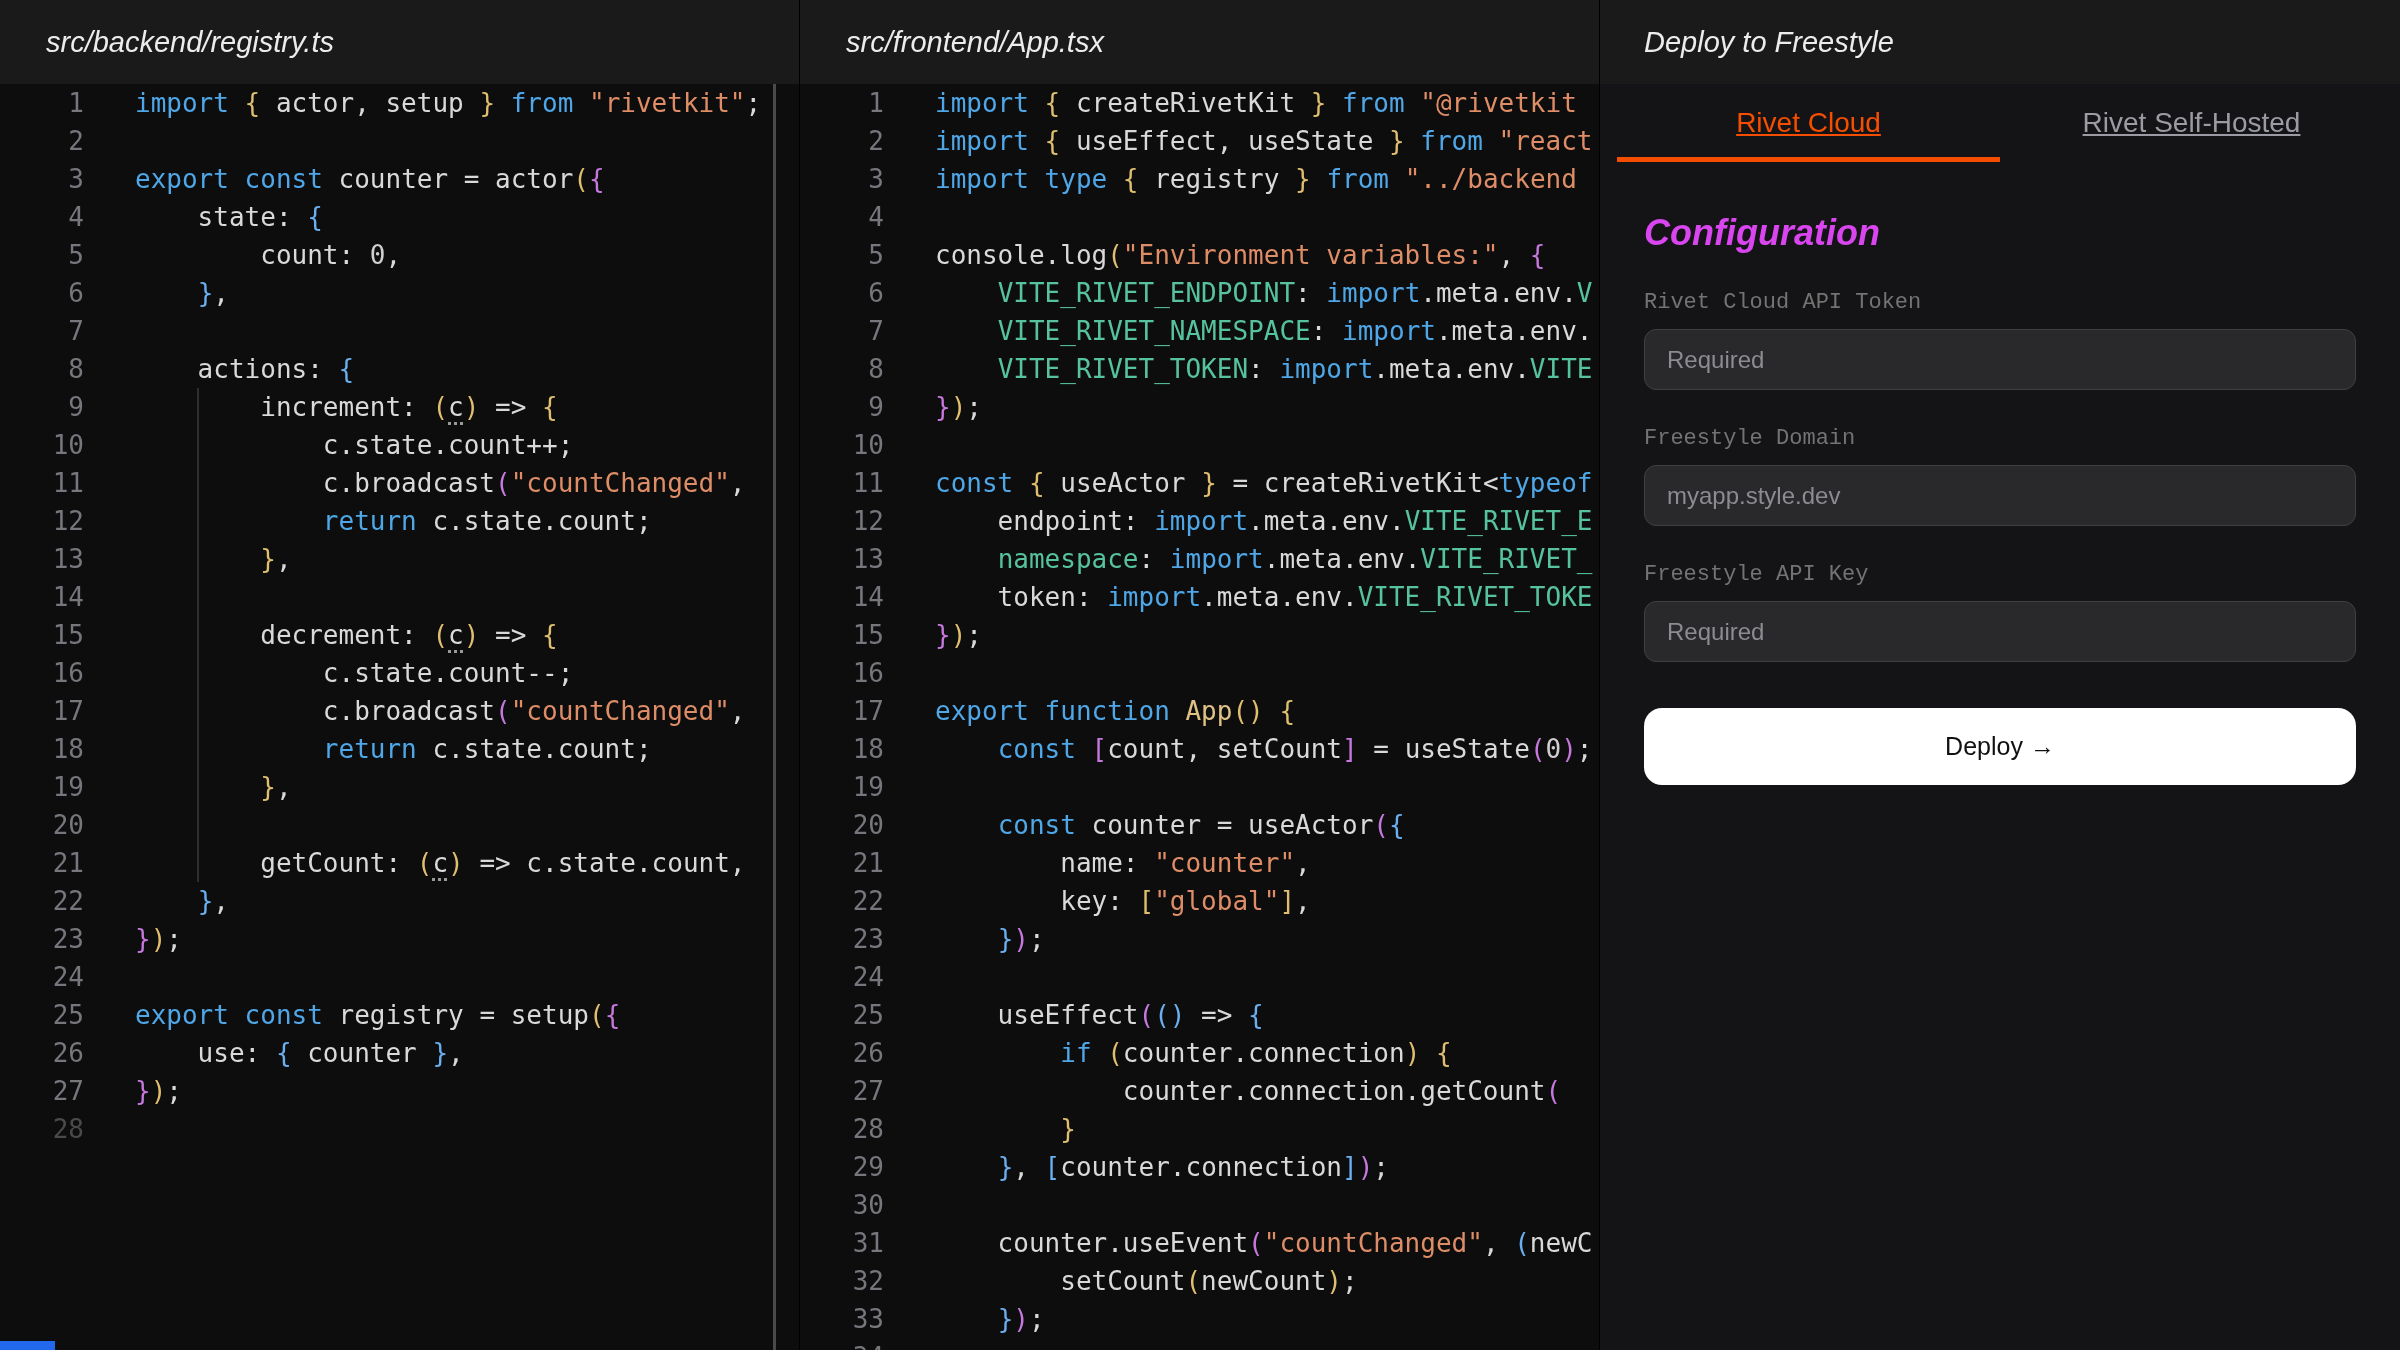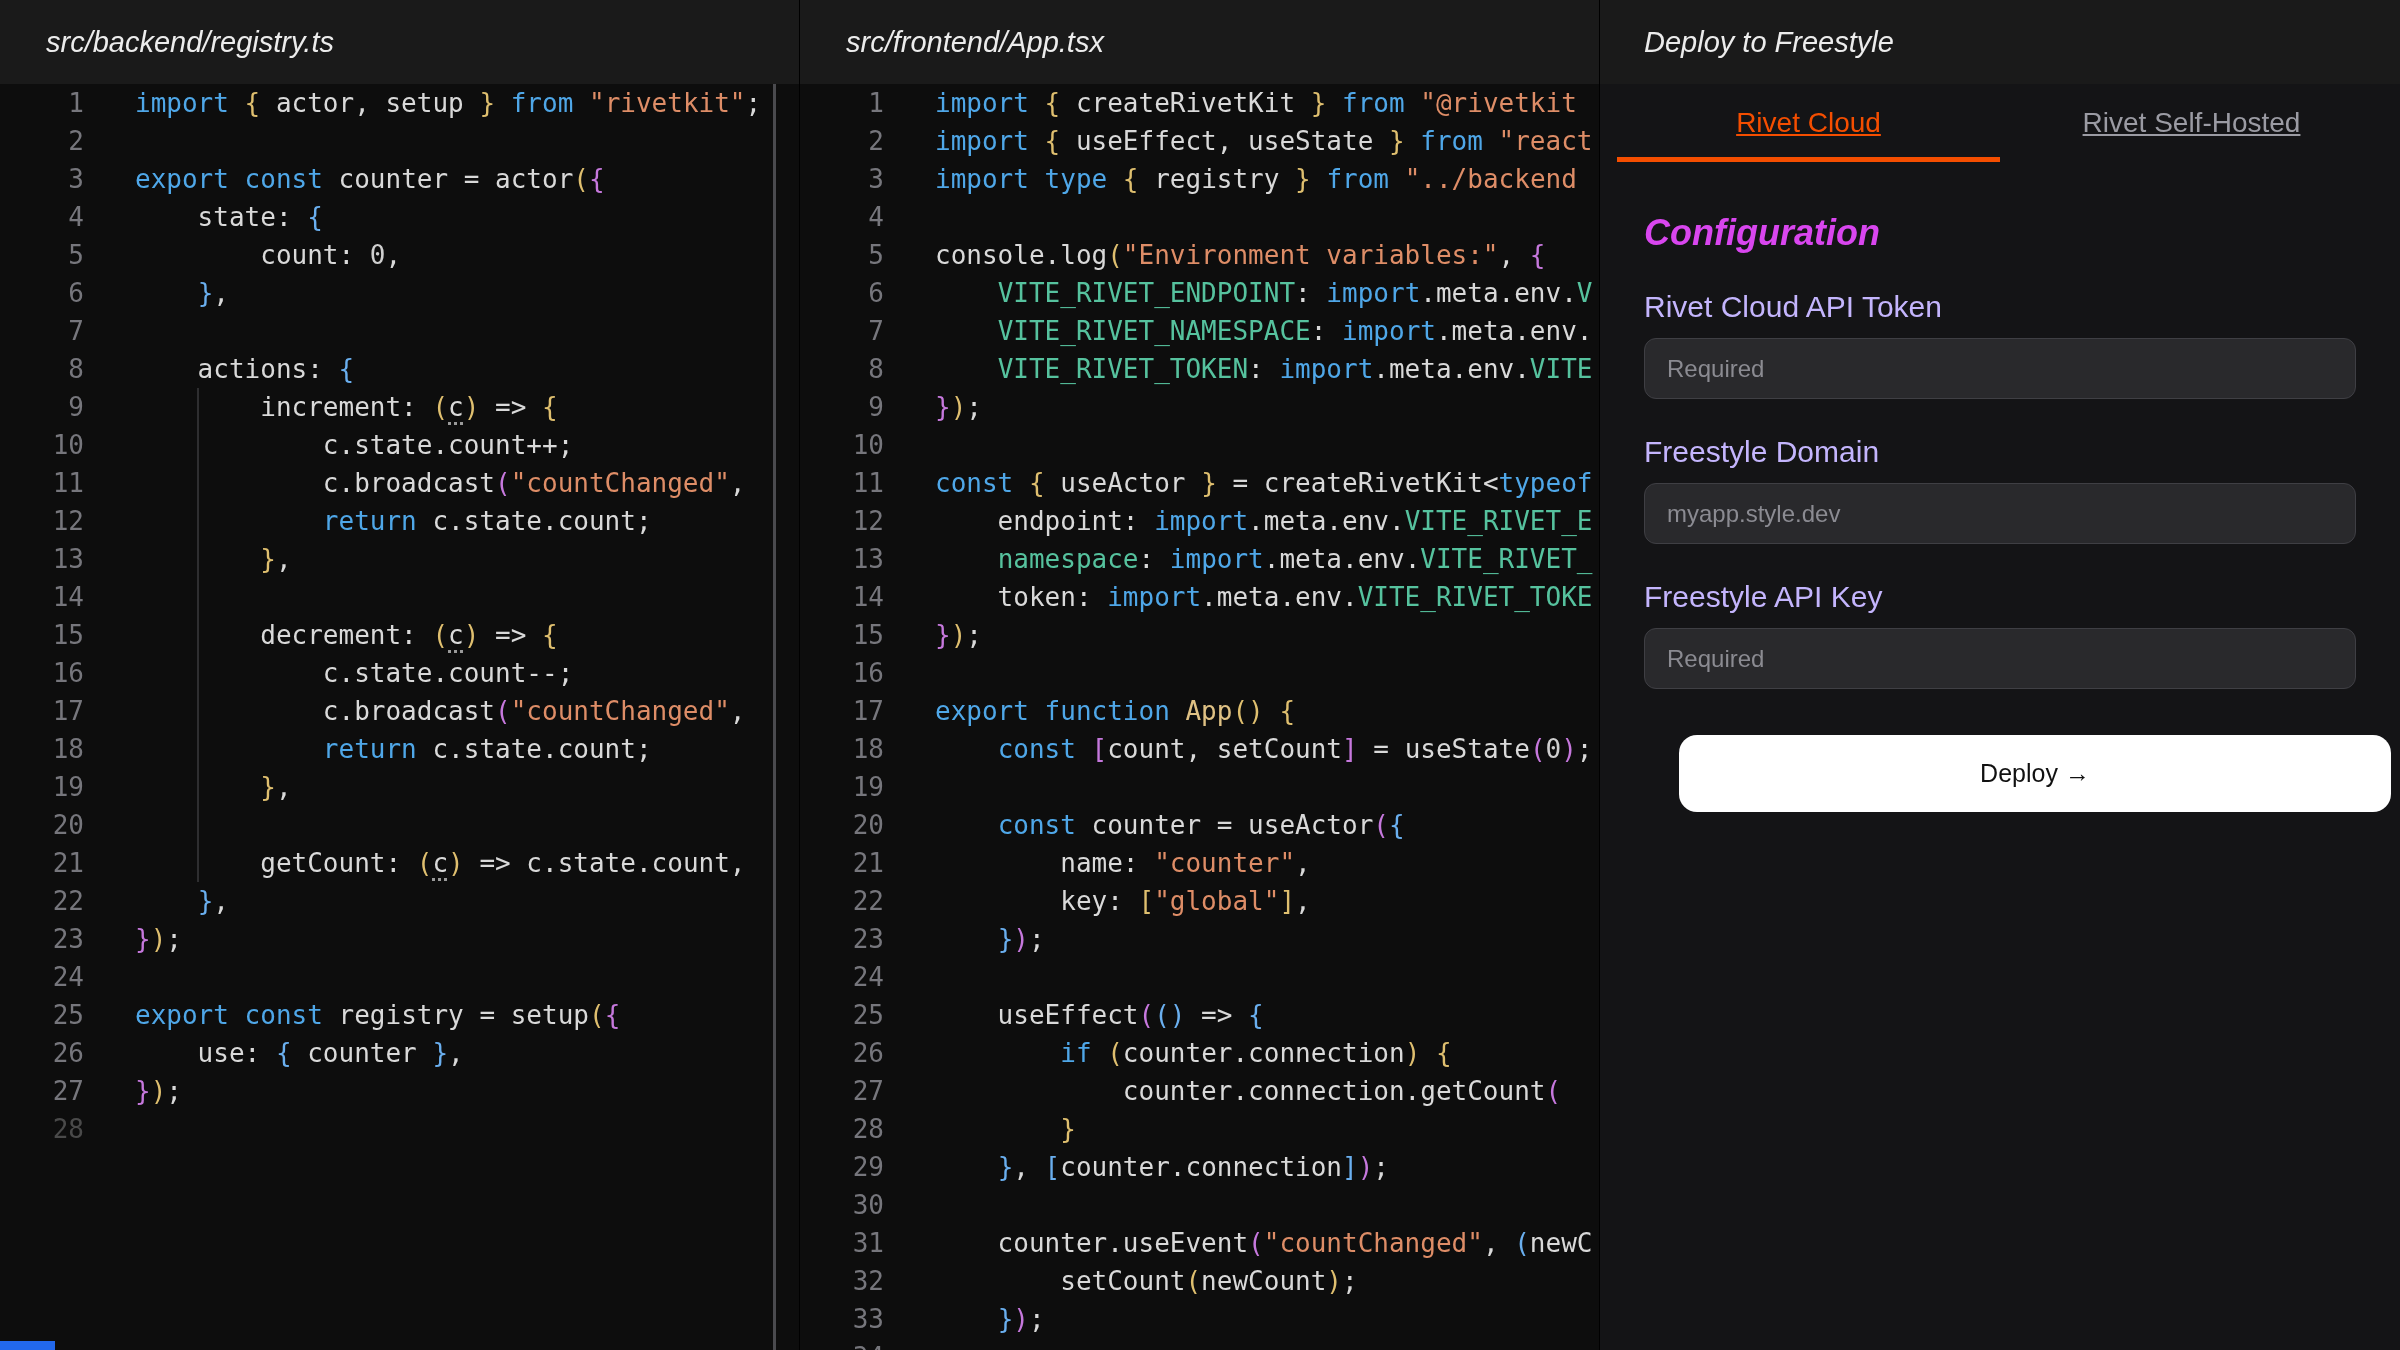--- a/index.html
+++ b/index.html
@@ -56,31 +56,31 @@
     font-size:28px; color:#9B9BA3; position:relative; cursor:pointer; font-weight:400;text-decoration:underline;
   }
   .tab.active { color:var(--accent); font-weight:500; }
   .tab.active::after {
     content:""; position:absolute; left:0; right:0; bottom:0; height:5px; background:var(--accent);
   }
 
   .deploy-body { padding:0 44px; }
   .config-title { margin-top:50px; font-size:36px; font-weight:700; color:#d946ef;font-style:italic; }
   .field { margin-top:36px; }
-  .field label { display:block; font-size:30px; color:#c4b5fd; margin-bottom:14px; }
+  .field label { display:block; font-size:22px; color:#737373; margin-bottom:14px;font-family:Liberation Mono, monospace; }
   .field input {
     width:100%; height:61px; background:#29292C; border:1px solid #3F3F44;
     border-radius:12px; padding:1px 22px; font-size:24px; color:#E5E5E5;
     outline:none; font-family:"Liberation Sans", sans-serif;
   }
   .field input::placeholder { color:#8B8B92; }
   .deploy-btn {
     margin-top:46px; width:100%; height:77px; background:#FFFFFF; color:#111111;
     border:none; border-radius:18px; font-size:25px; font-weight:500;
-    font-family:"Liberation Sans", sans-serif; cursor:pointer;margin-left:35px;
+    font-family:"Liberation Sans", sans-serif; cursor:pointer;
   }
 
   .status-corner { position:absolute; left:0; bottom:0; width:55px; height:9px; background:var(--status-blue); z-index:5; }
 </style>
 </head>
 <body>
 
 <div class="app">
 
   <section class="code-panel">

